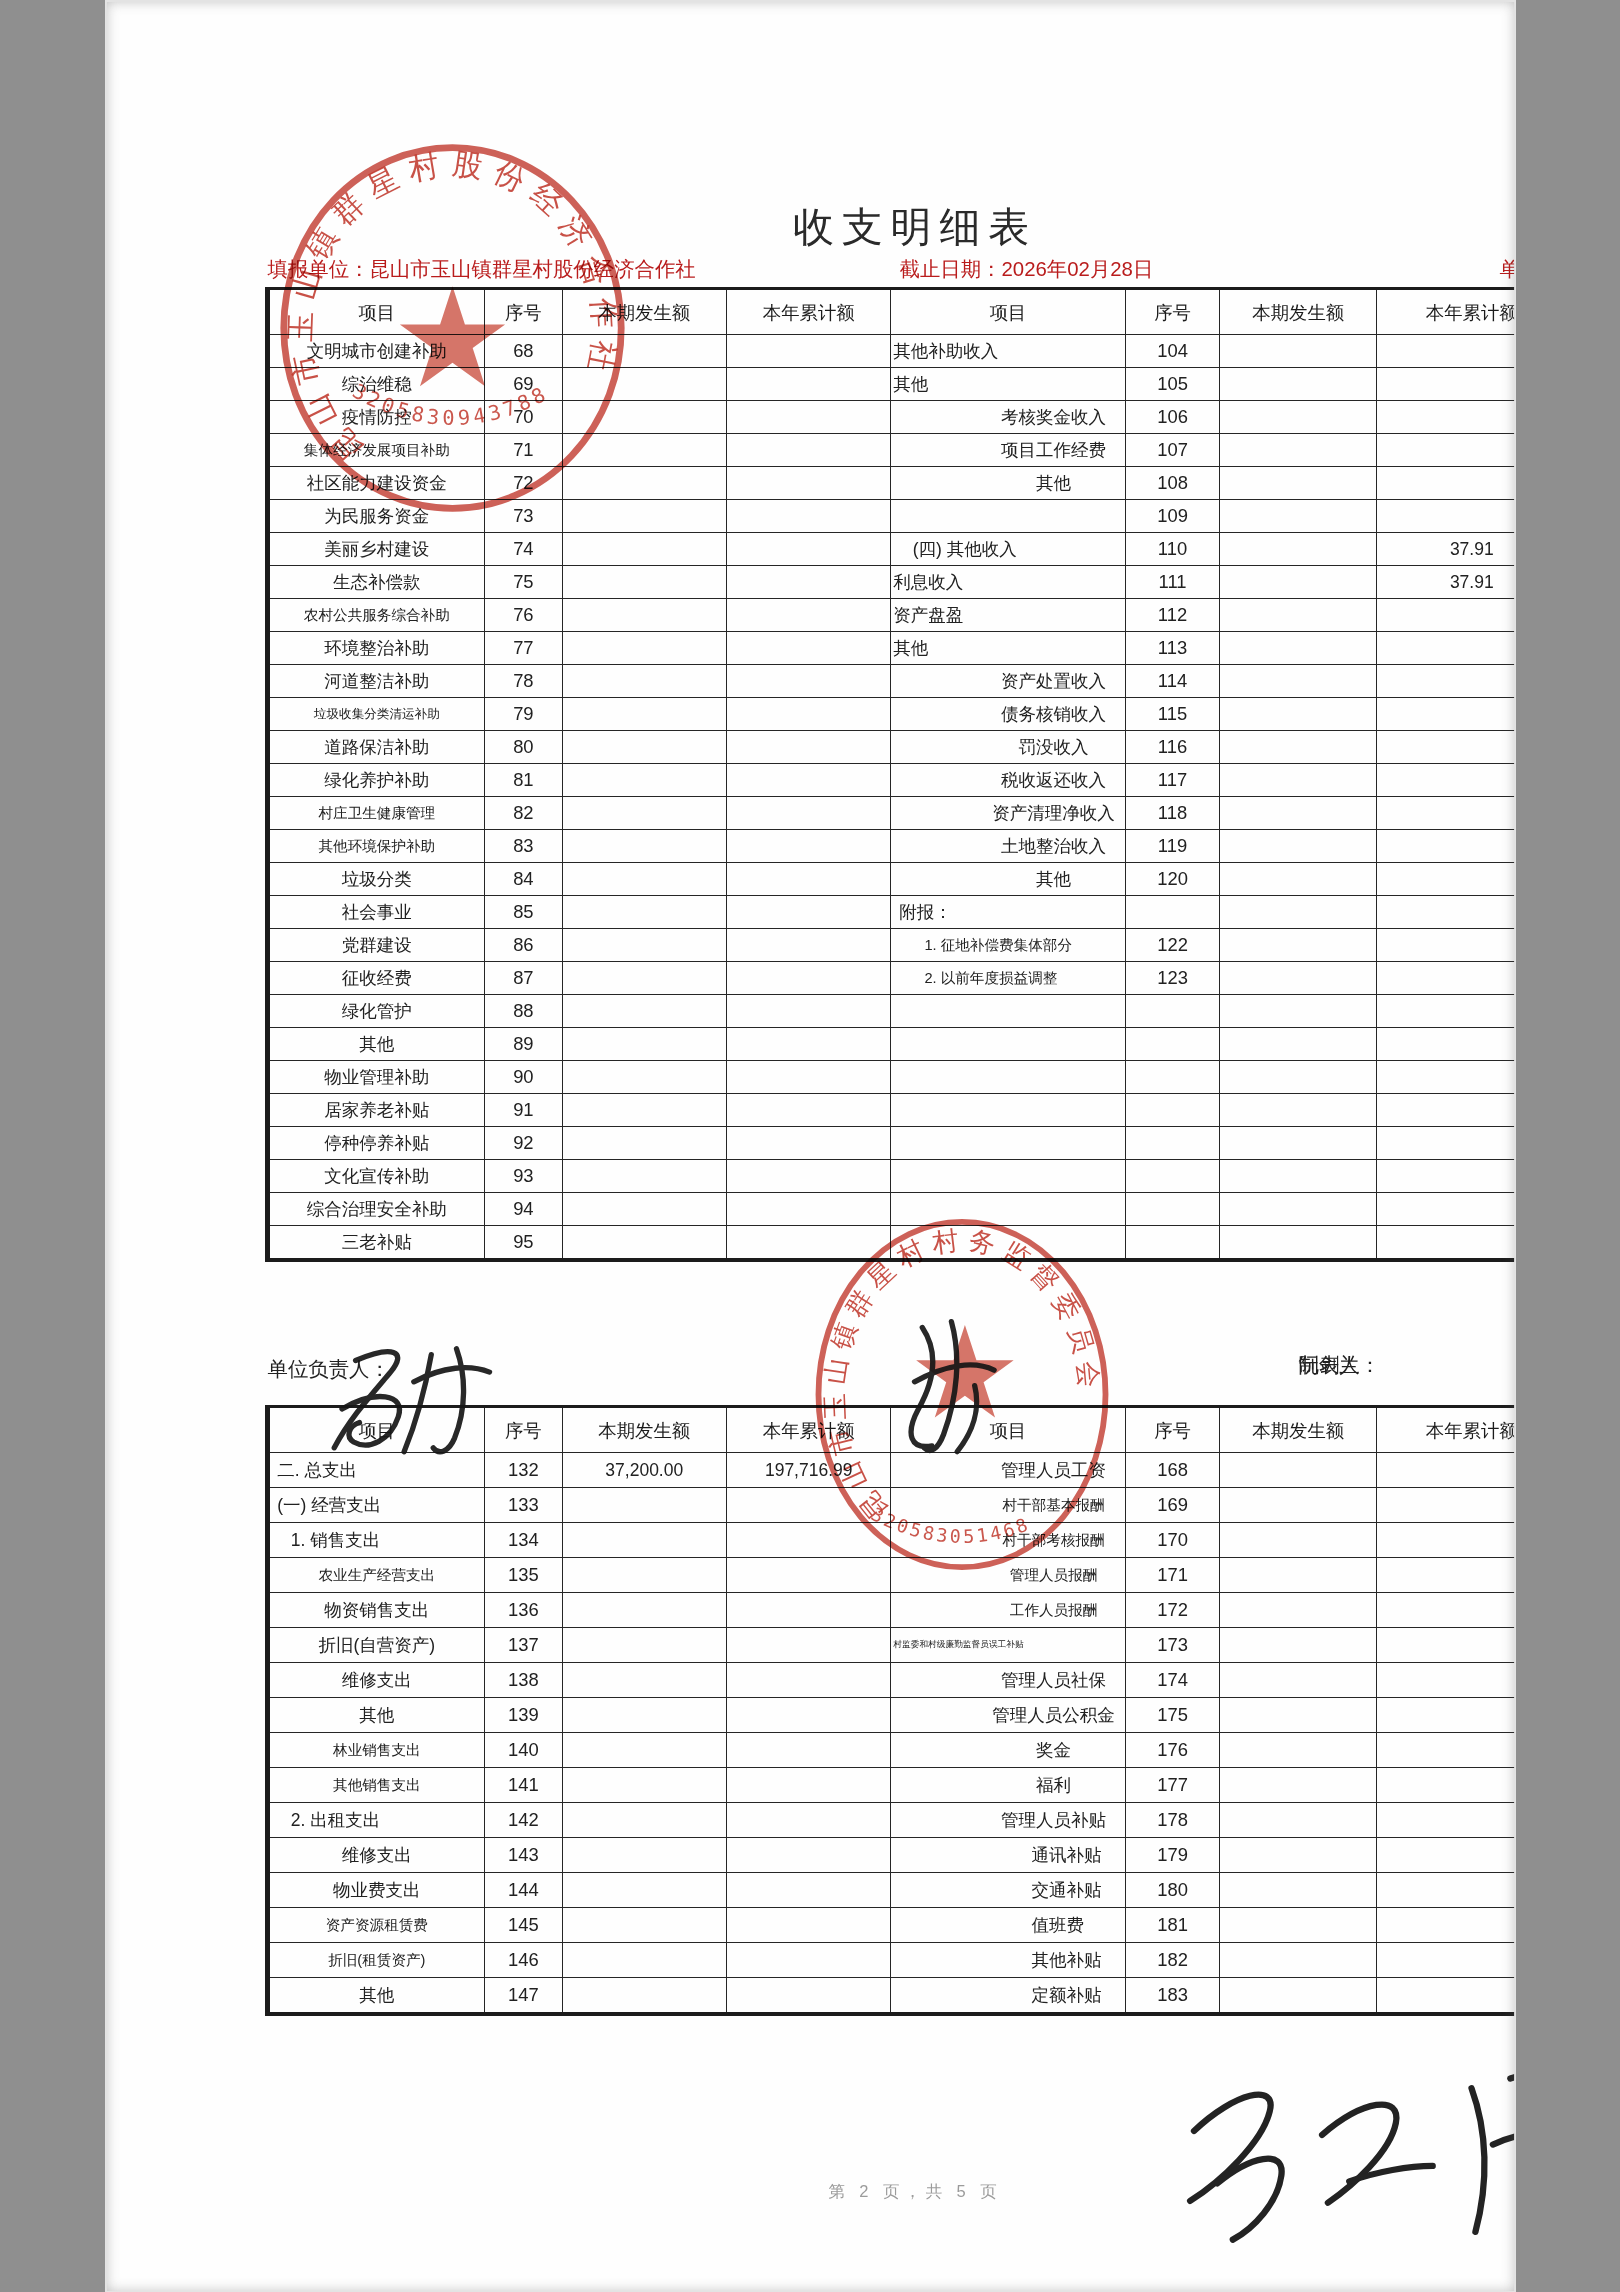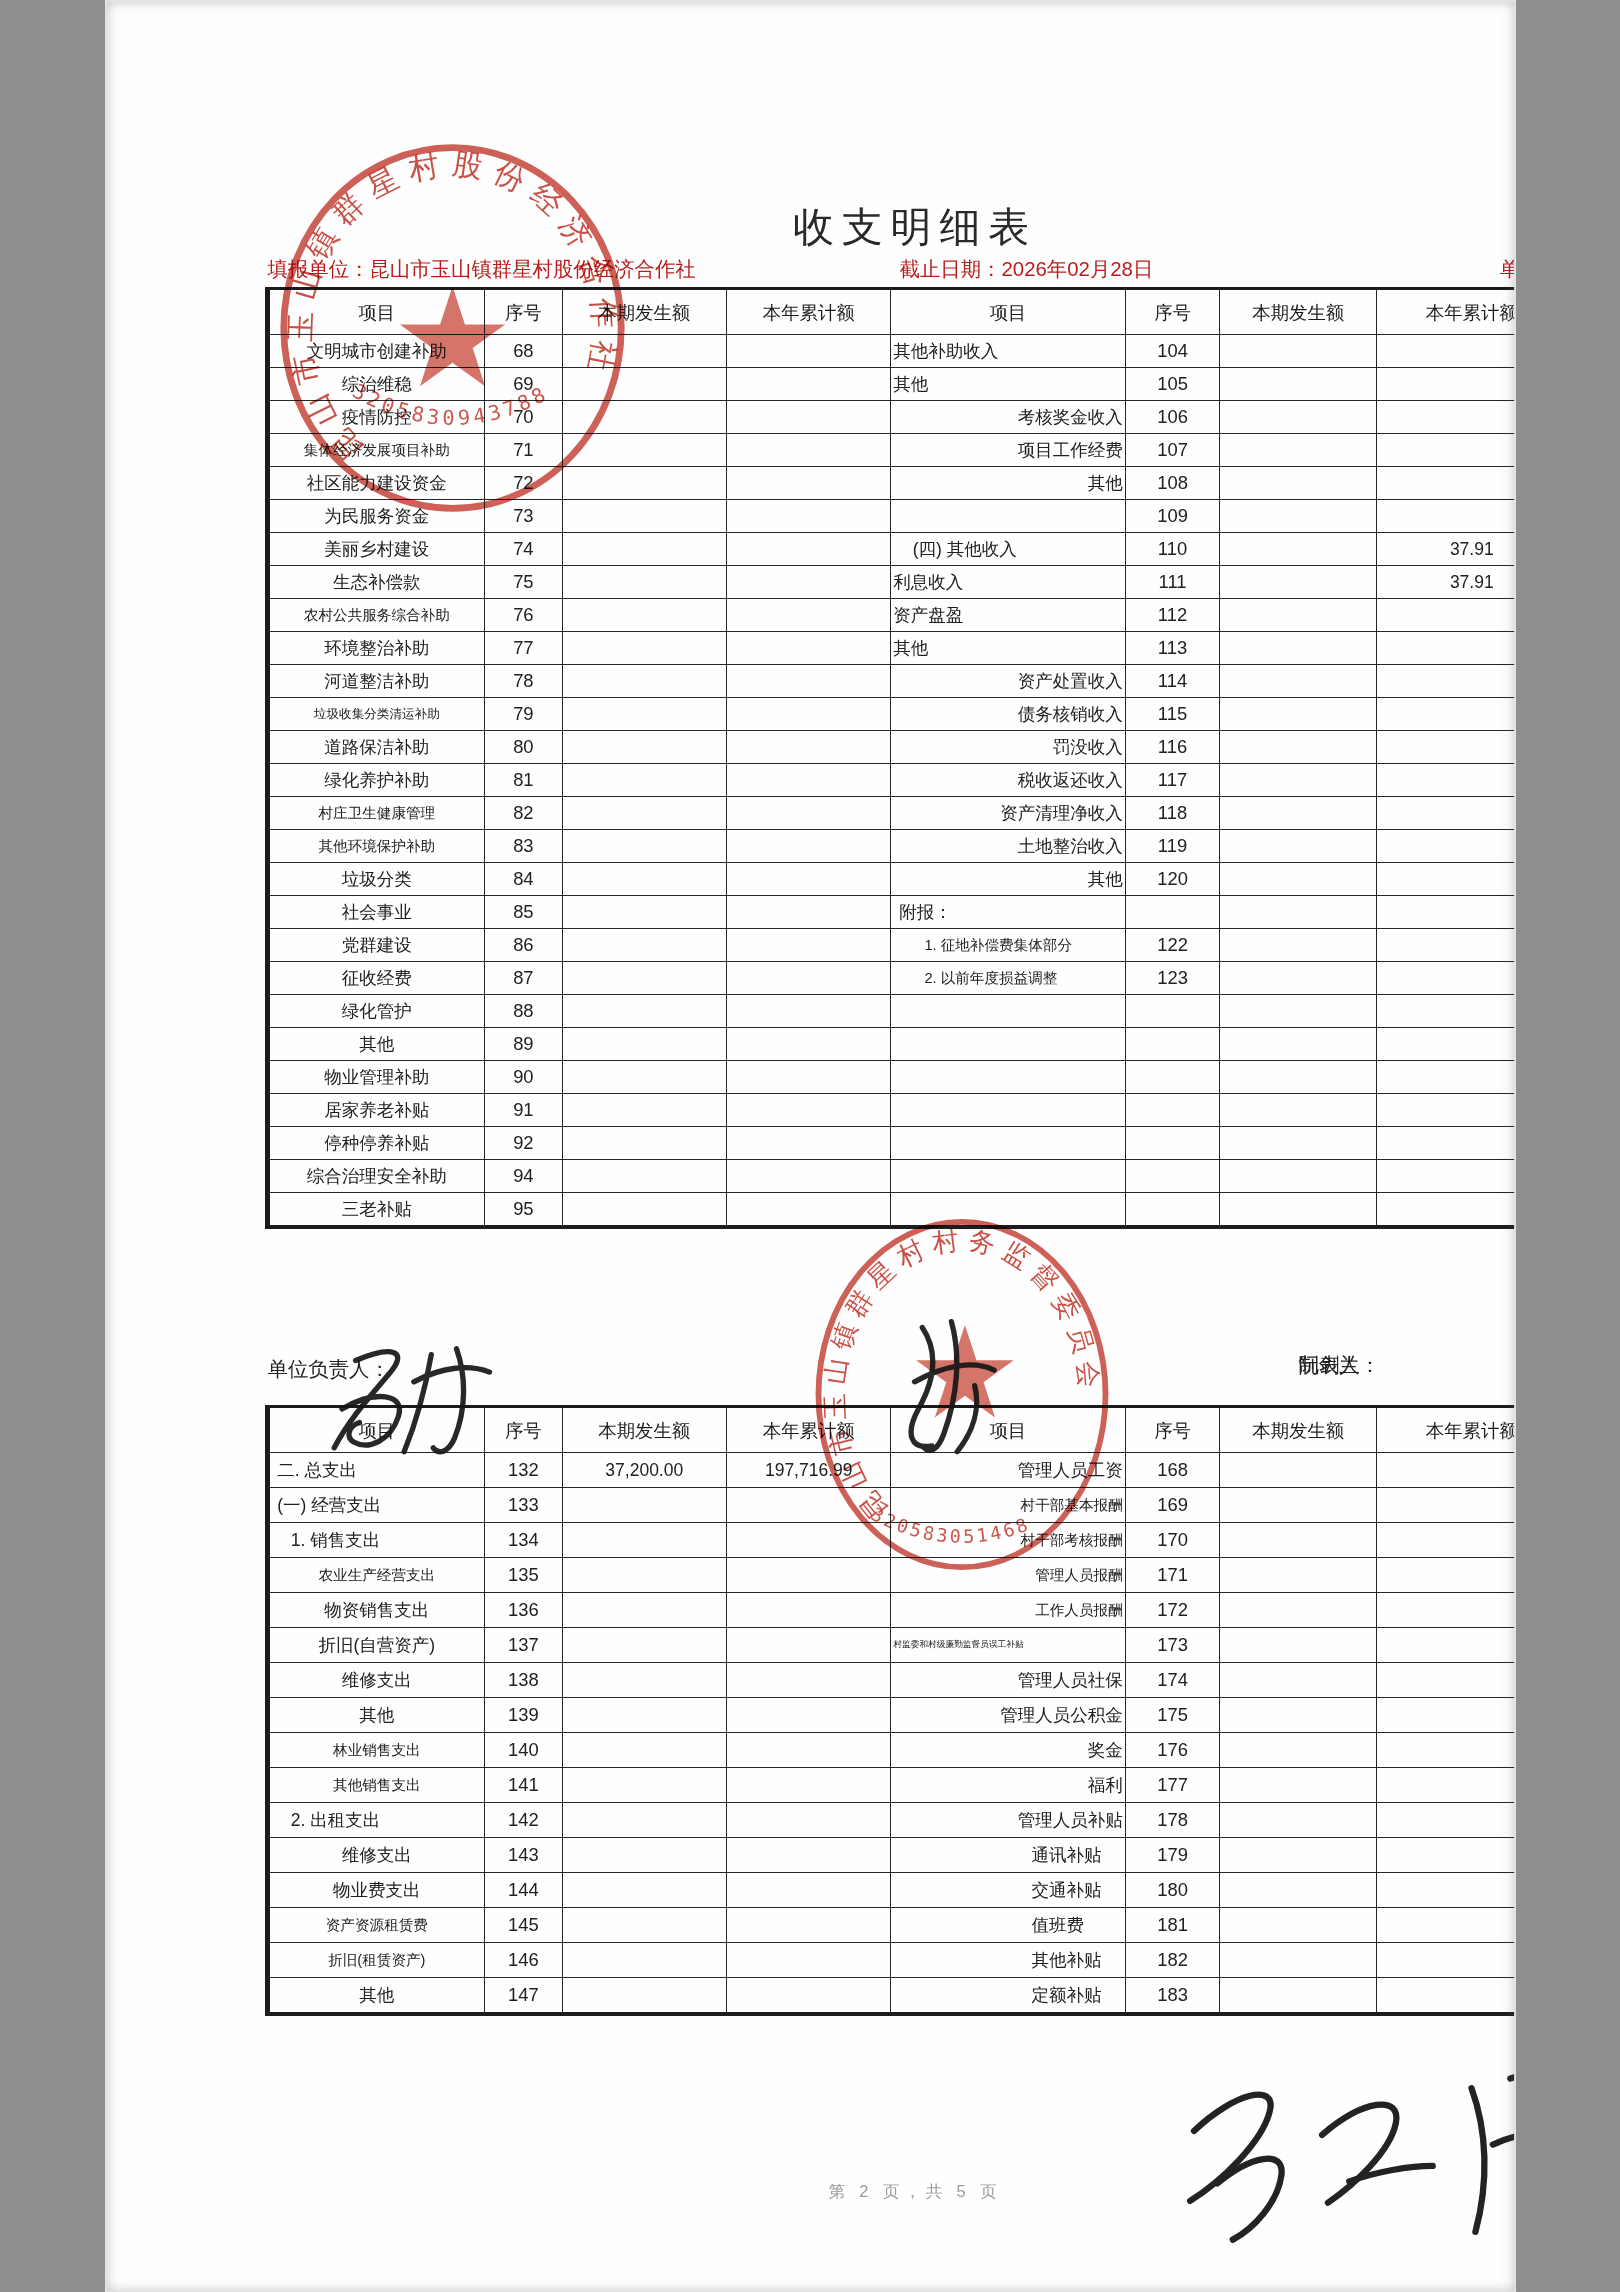--- a/index.html
+++ b/index.html
@@ -40,21 +40,21 @@
   }
   th{height:44px;font-size:18.4px;font-weight:normal;color:#1b1b1b;}
   #t1 td{height:32px;}
   #t2 td{height:34px;}
   td:nth-child(2),td:nth-child(6){font-size:18.4px;}
   
   .pl1{text-align:left;padding-left:7.8px;}
   .pl2{text-align:left;padding-left:21.3px;}
   .pl3{text-align:left;padding-left:33px;}
   .pl4{text-align:left;}
-  .pl5{text-align:right;padding-left:93px;}
+  .pl5{text-align:center;padding-left:93px;}
   .pl6{text-align:left;padding-left:140px;}
   
   .sm{font-size:14.6px;}
   .xs{font-size:12.6px;}
   .xxs{font-size:8.7px;letter-spacing:0;}
 
   .sig-row span{position:absolute;font-size:20.4px;color:#222;white-space:nowrap;}
   .unit-leader-label{left:163px;top:1355px;}
   .preparer{left:1194px;top:1351px;}
   .footer-page{
@@ -339,20 +339,30 @@
           <td></td>
           <td></td>
           <td></td>
           <td></td>
           <td></td>
           <td></td>
         </tr>
         <tr>
           <td>停种停养补贴</td>
           <td>92</td>
+          <td></td>
+          <td></td>
+          <td></td>
+          <td></td>
+          <td></td>
+          <td></td>
+        </tr>
+        <tr>
+          <td>文化宣传补助</td>
+          <td>93</td>
           <td></td>
           <td></td>
           <td></td>
           <td></td>
           <td></td>
           <td></td>
         </tr>
         <tr>
           <td>综合治理安全补助</td>
           <td>94</td>

